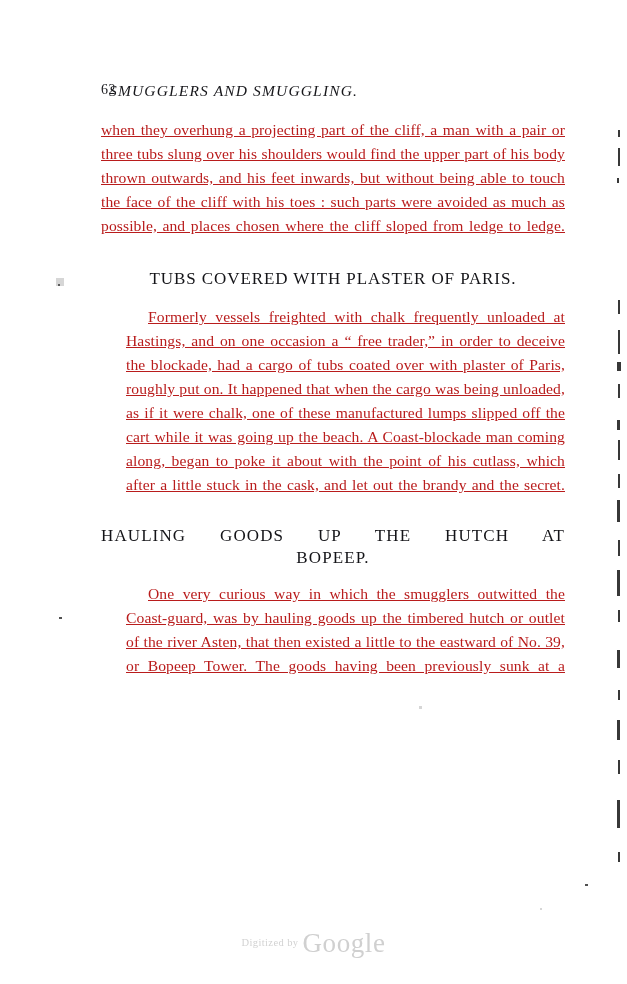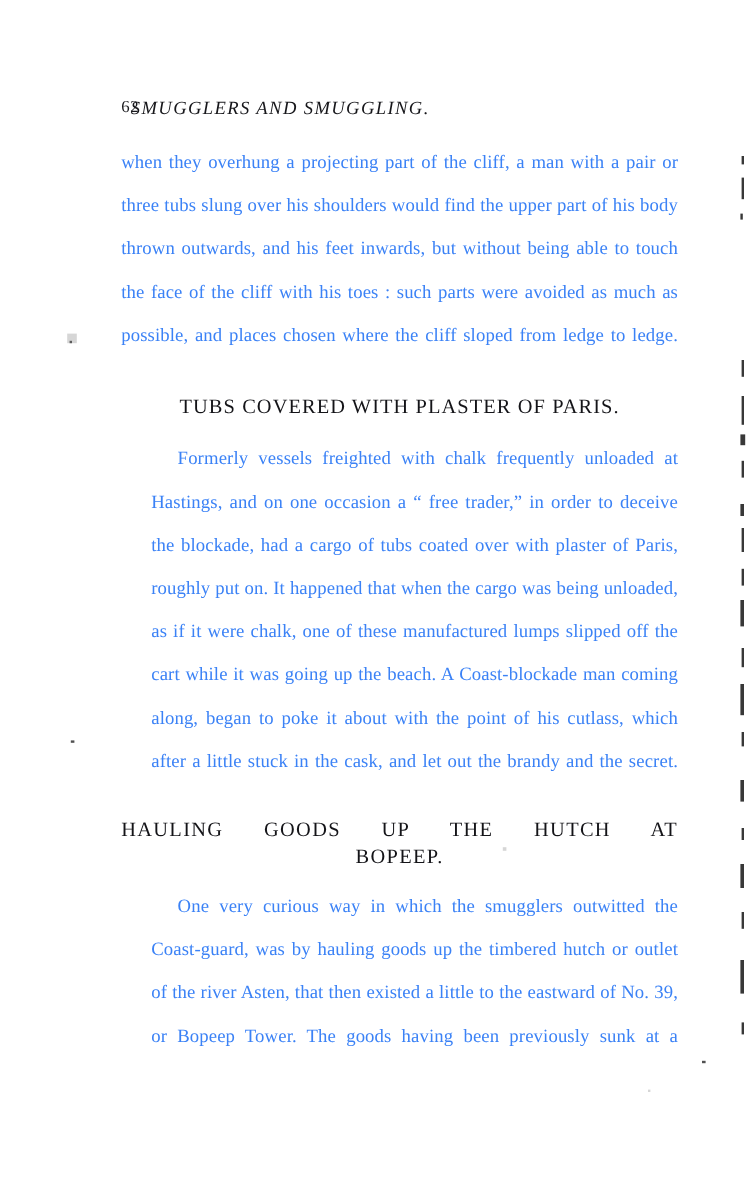--- a/index.html
+++ b/index.html
@@ -50,25 +50,26 @@
   .textblock {
     position: absolute;
     left: 101px;
     top: 118px;
     width: 464px;
   }
 
   p.body {
     margin: 0;
     font-size: 15.6px;
-    line-height: 36px;
+    line-height: 24px;
     text-align: justify;
     text-justify: inter-word;
-    color: #3b82f6;
+    color: #b91c1c;
     letter-spacing: 0.1px;
+    text-decoration: underline;
   }
   p.body.indent { text-indent: 22px; margin-left: 25px; }
 
   
   p.body.force-justify { text-align-last: justify; }
 
   h2.section {
     margin: 0;
     font-weight: normal;
     font-size: 17px;
@@ -158,20 +159,24 @@
       <span>HAULING GOODS UP THE HUTCH AT</span>
       <span class="second-line">BOPEEP.</span>
     </h2>
 
     <div class="sp-after-head2"></div>
 
     <p class="body indent force-justify">One very curious way in which the smugglers outwitted the Coast-guard, was by hauling goods up the timbered hutch or outlet of the river Asten, that then existed a little to the eastward of No. 39, or Bopeep Tower. The goods having been previously sunk at a</p>
 
   </div>
 
+  <div class="watermark">
+    <span class="wm-small">Digitized by</span>
+    <span class="wm-logo">Google</span>
+  </div>
 
   <div class="edge-mark" style="left:618px; top:130px; width:2px; height:7px;"></div>
   <div class="edge-mark" style="left:618px; top:148px; width:2px; height:18px;"></div>
   <div class="edge-mark" style="left:617px; top:178px; width:2px; height:5px;"></div>
   <div class="edge-mark" style="left:618px; top:300px; width:2px; height:14px;"></div>
   <div class="edge-mark" style="left:618px; top:330px; width:2px; height:24px;"></div>
   <div class="edge-mark" style="left:617px; top:362px; width:4px; height:9px;"></div>
   <div class="edge-mark" style="left:618px; top:384px; width:2px; height:14px;"></div>
   <div class="edge-mark" style="left:617px; top:420px; width:3px; height:10px;"></div>
   <div class="edge-mark" style="left:618px; top:440px; width:2px; height:20px;"></div>

